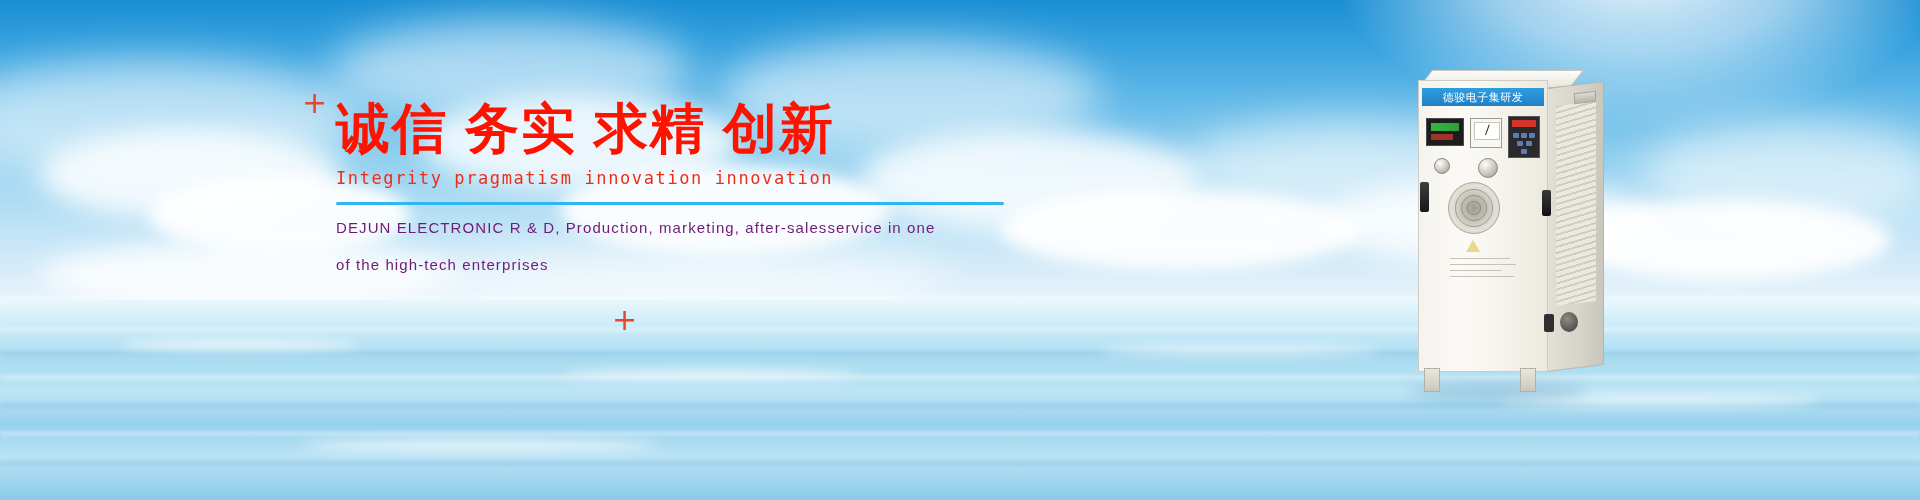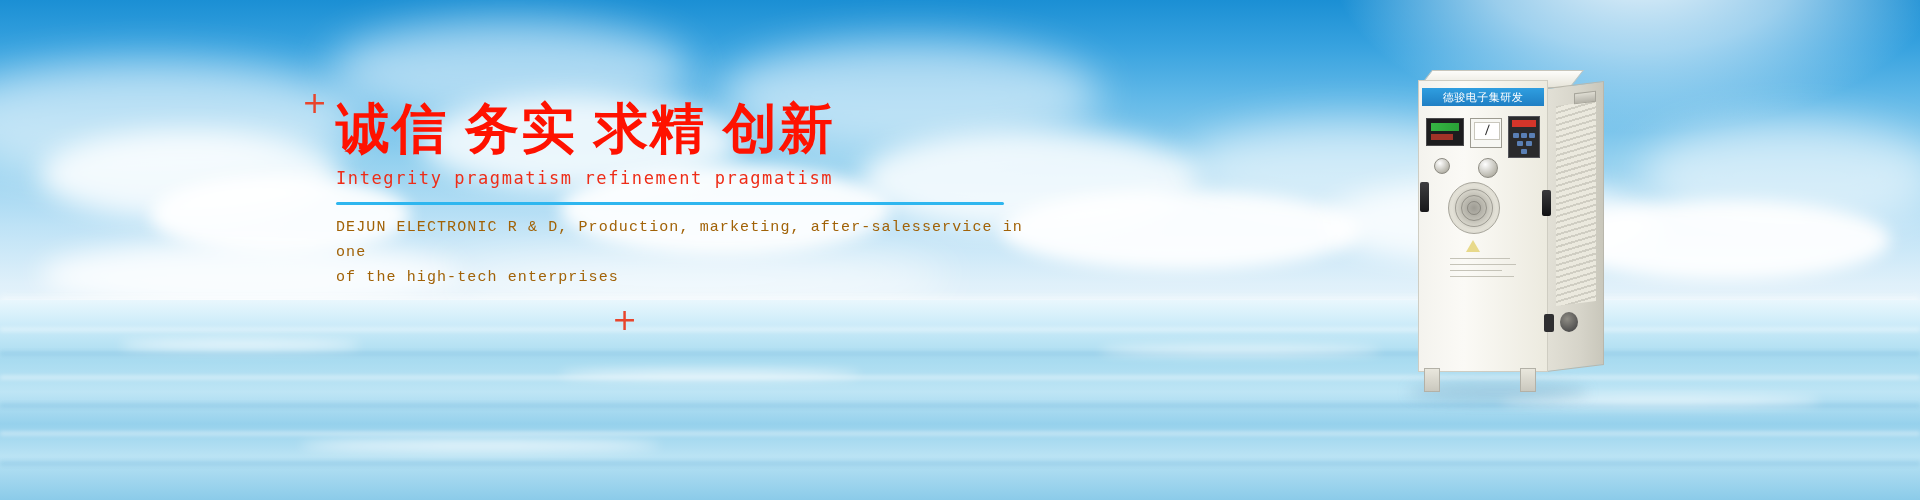--- a/index.html
+++ b/index.html
@@ -51,23 +51,23 @@
   }
   .divider{
     width:668px;height:3px;background:#2eb6ef;margin-top:14px;border-radius:2px;
   }
   .subtitle-cn{
     color:#1b59b8;font-size:27px;line-height:34px;margin-top:18px;
     letter-spacing:1px;white-space:nowrap;
     font-family:"Liberation Serif", serif;
   }
   .subtitle-en{
-    color:#a16207;font-size:15px;line-height:25px;margin-top:10px;
+    color:#701a75;font-size:15px;line-height:25px;margin-top:10px;
     letter-spacing:1.1px;
-    font-family:Liberation Mono, monospace;
+    font-family:Liberation Sans, sans-serif;
   }
   
   .plus{position:absolute;color:#e8452c;font-size:30px;line-height:30px;font-weight:400;
         font-family:"DejaVu Sans", sans-serif;}
 
   
   .machine{position:absolute;left:1398px;top:62px;width:214px;height:330px;}
   .m-body{
     position:absolute;left:20px;top:18px;width:128px;height:290px;
     background:linear-gradient(90deg,#f4f3ee 0%, #fbfaf6 35%, #eceadf 100%);
@@ -192,24 +192,24 @@
     <div class="wave dark" style="top:162px;"></div>
     <div class="glint" style="left:120px;top:40px;width:240px;height:10px;"></div>
     <div class="glint" style="left:560px;top:70px;width:300px;height:9px;"></div>
     <div class="glint" style="left:1100px;top:46px;width:280px;height:9px;"></div>
     <div class="glint" style="left:1500px;top:96px;width:320px;height:10px;"></div>
     <div class="glint" style="left:300px;top:140px;width:360px;height:11px;"></div>
   </div>
 
   <div class="textblock">
     <div class="headline">诚信 务实 求精 创新</div>
-    <div class="tagline-en">Integrity  pragmatism  refinement  pragmatism</div>
+    <div class="tagline-en">Integrity  pragmatism  innovation  innovation</div>
     <div class="divider"></div>
     <div class="subtitle-en">DEJUN ELECTRONIC R &amp; D, Production, marketing, after-salesservice in one</div>
-    <div class="subtitle-en" style="margin-top:0;">of the high-tech enterprises</div>
+    <div class="subtitle-en" style="margin-top:12px;">of the high-tech enterprises</div>
   </div>
 
   <div class="plus" style="left:302px;top:88px;">+</div>
   <div class="plus" style="left:612px;top:305px;">+</div>
 
   <div class="machine">
     <div class="m-shadow"></div>
     <div class="m-top"></div>
     <div class="m-side"></div>
     <div class="m-vent"></div>

